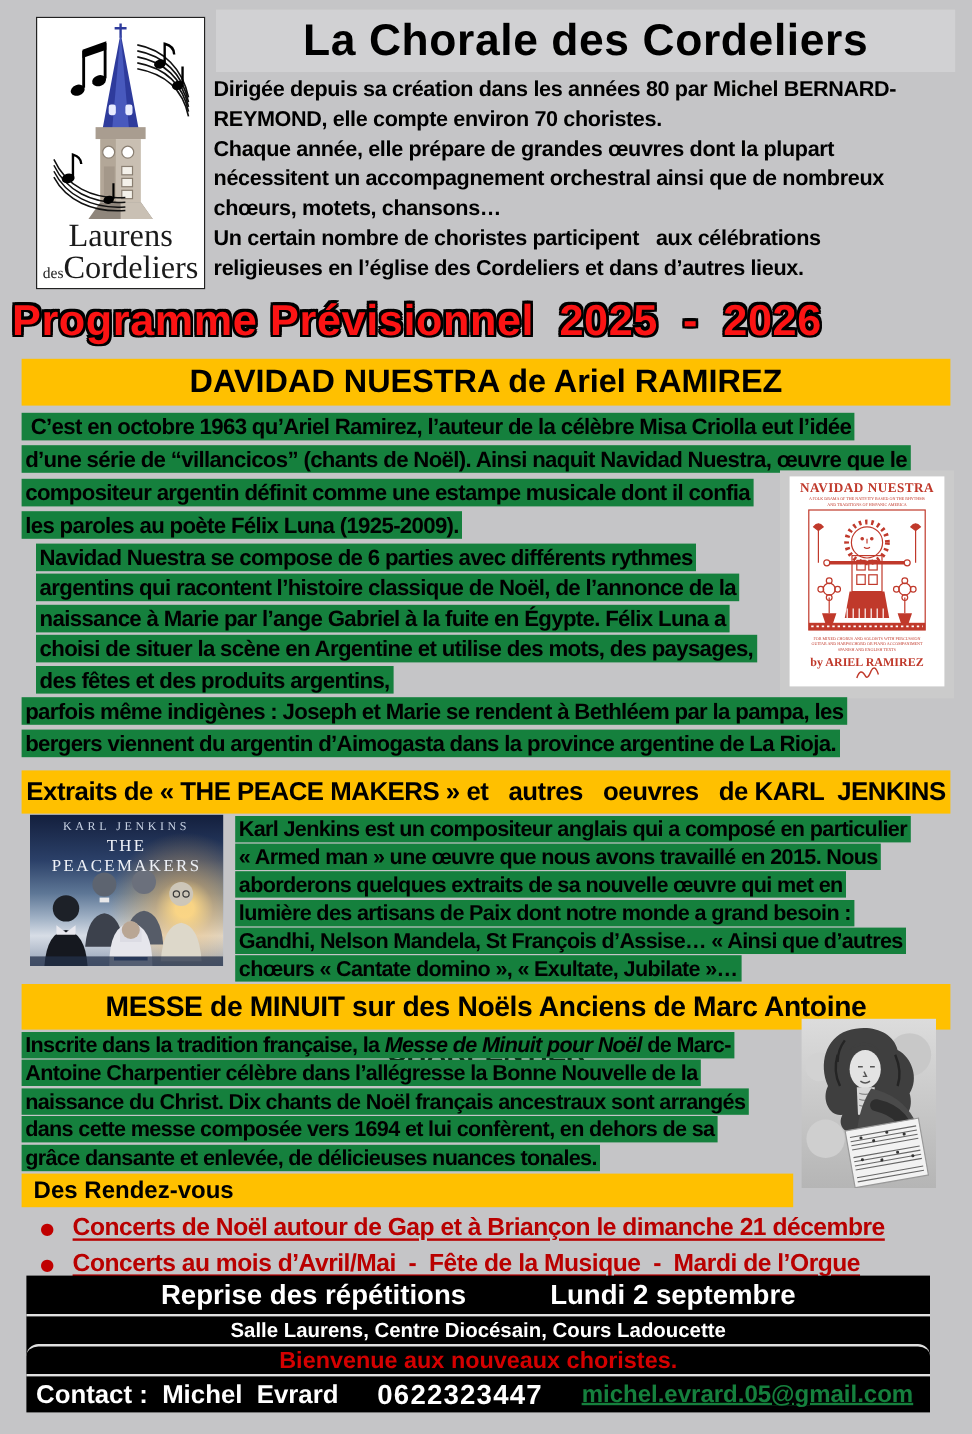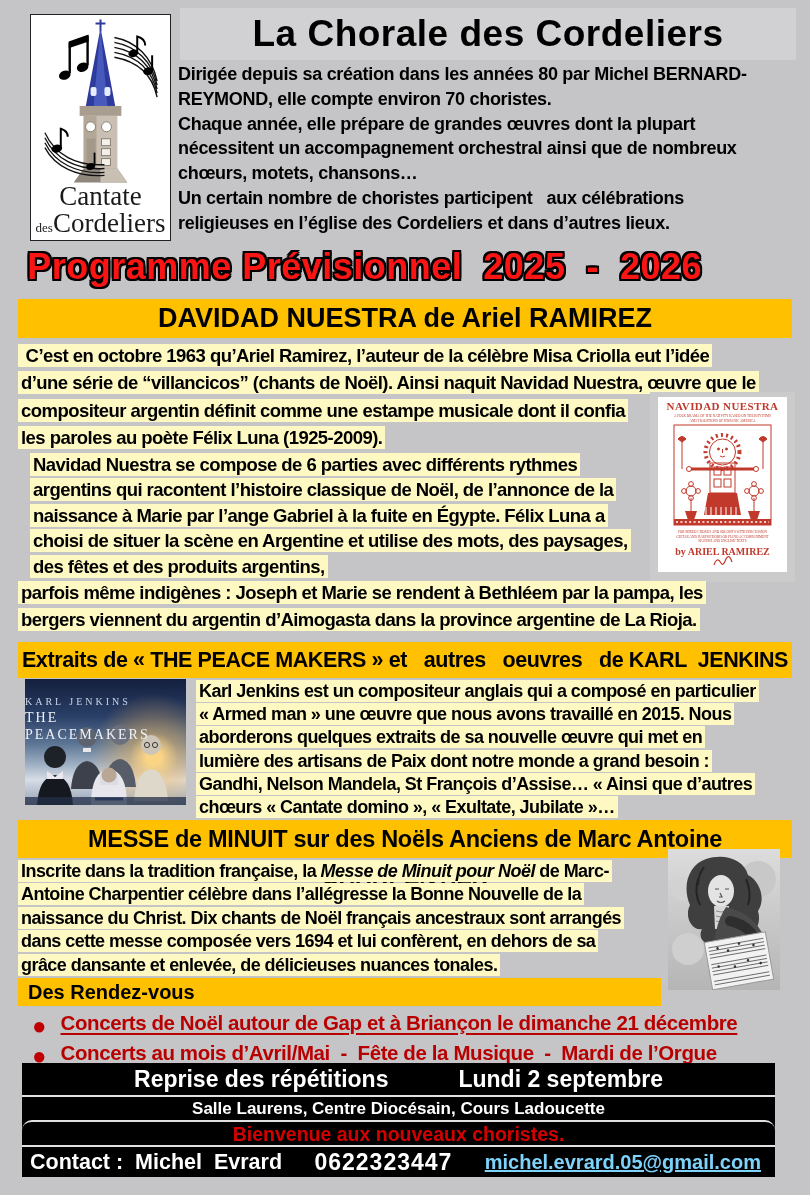--- a/index.html
+++ b/index.html
@@ -19,53 +19,53 @@
   .logo-text .l1{font-size:27px;}
   .logo-text .l2{font-size:27px;}
   .logo-text .des{font-size:13px;vertical-align:baseline;}
 
   
   #main-title{left:180px;top:8px;width:616px;height:52px;line-height:52px;text-align:center;
     font-size:37px;font-weight:bold;letter-spacing:.5px;background:rgba(255,255,255,.22);}
   #intro{left:178px;top:62px;width:620px;font-size:18px;font-weight:bold;letter-spacing:-.3px;
     line-height:24.8px;white-space:pre-wrap;}
 
-  #program-title{left:0;top:246px;width:702px;text-align:right;
+  #program-title{left:0;top:246px;width:810px;text-align:left;
     font-size:36px;font-weight:800;letter-spacing:.5px;white-space:pre;
     color:#fb1414;
     text-shadow:-2px -2px 0 #000,2px -2px 0 #000,-2px 2px 0 #000,2px 2px 0 #000,
                 -2px 0 0 #000,2px 0 0 #000,0 -2px 0 #000,0 2px 0 #000;padding-left:10px;}
 
   
   .banner{left:18px;width:774px;background:#FFC000;color:#000;font-weight:bold;text-align:center;}
   #banner-navidad{top:299px;height:39px;line-height:39px;font-size:27px;}
   #banner-jenkins{top:642px;height:36px;line-height:36px;font-size:21.5px;letter-spacing:-.4px;white-space:pre;}
   #banner-messe{top:820px;height:38px;line-height:38px;font-size:23.5px;letter-spacing:-.3px;}
   #banner-rdv{top:978px;height:28px;line-height:28px;width:643px;text-align:left;padding-left:10px;font-size:20px;}
 
   
   .bodytext{font-weight:bold;font-size:18.5px;letter-spacing:-.55px;}
-  .strip{background:#fef9c3;white-space:pre-wrap;padding:1px 3px;
+  .strip{background:#15803d;white-space:pre-wrap;padding:1px 3px;
     -webkit-box-decoration-break:clone;box-decoration-break:clone;}
   #para-a{left:18px;top:342px;width:780px;line-height:27.4px;}
   #para-b{left:18px;top:452px;width:640px;line-height:25.4px;padding-left:12px;}
   #para-c{left:18px;top:579px;width:780px;line-height:27px;}
   #jenkins-text{left:196px;top:680px;width:598px;line-height:23.2px;font-size:18px;}
   #charp-text{left:18px;top:860px;width:650px;line-height:23.4px;font-size:18px;}
   .ital{font-style:italic;}
 
   
   #navidad-cover{left:650px;top:392px;width:145px;height:190px;background:#cbcbcb;padding:5px 8px 10px 8px;}
   #navidad-cover .inner{width:100%;height:100%;background:#fff;}
   #jenkins-cover{left:25px;top:679px;width:161px;height:126px;overflow:hidden;
     background:linear-gradient(180deg,#131f3d 0%,#2b4068 30%,#5e7796 52%,#9fb0c4 68%,#d7dde6 80%,#93a0b4 100%);}
   #jenkins-sun{position:absolute;inset:0;
     background:radial-gradient(circle at 80% 62%, rgba(255,215,130,.95) 0 5%, rgba(255,190,90,.45) 16%, rgba(255,190,90,0) 42%);}
-  #jenkins-titles{position:absolute;top:5px;left:0;width:100%;text-align:left;
-    font-family:"Liberation Serif",serif;color:#eef1f7;line-height:1.25;margin-top:12px;}
+  #jenkins-titles{position:absolute;top:5px;left:0;width:100%;text-align:center;
+    font-family:"Liberation Serif",serif;color:#eef1f7;line-height:1.25;}
   #jenkins-titles .t1{font-size:10px;letter-spacing:3px;color:#c9d3e4;}
   #jenkins-titles .t2{font-size:14px;letter-spacing:2px;}
   #charp-img{left:668px;top:849px;width:112px;height:141px;background:linear-gradient(#dcdcdc,#b5b5b5);}
 
   
   #bullets{left:22px;top:1008px;width:770px;}
   .bullet-row{height:30px;line-height:30px;white-space:pre;}
   .dot{color:#c00000;font-size:24px;margin:0 14px 0 10px;vertical-align:middle;}
   .bullet-label{color:#b90000;font-weight:bold;font-size:20.5px;letter-spacing:-.4px;
     text-decoration:underline;text-decoration-thickness:2px;text-underline-offset:3px;}
@@ -76,21 +76,21 @@
   #frow1{height:32px;display:flex;justify-content:center;align-items:center;gap:70px;
     font-size:23px;font-weight:bold;}
   #frow2{height:25px;line-height:24px;text-align:center;font-size:17px;font-weight:bold;
     border-top:2px solid #e0e0e0;}
   #frow3{height:25px;line-height:24px;text-align:center;font-size:19.5px;font-weight:bold;color:#d40000;
     border-top:2px solid #e0e0e0;border-radius:10px;}
   #frow4{height:32px;display:flex;align-items:center;justify-content:space-between;
     padding:0 14px 0 8px;border-top:2px solid #e0e0e0;font-weight:bold;text-align:right;}
   #contact-label{font-size:21.5px;white-space:pre;}
   #contact-phone{font-size:23px;font-weight:600;letter-spacing:1px;}
-  #contact-email{font-size:20px;color:#7dd3fc;text-decoration:underline;font-weight:bold;}
+  #contact-email{font-size:20px;color:#15803d;text-decoration:underline;font-weight:bold;}
 </style>
 </head>
 <body>
 
 <div class="abs" id="logo-box">
   <svg width="139" height="170" viewBox="0 0 140 170">
 
     <path d="M70 4 v12 M65 8 h10" stroke="#2e3b9c" stroke-width="2" fill="none"></path>
 
     <polygon points="70,12 55,92 85,92" fill="#2e3b9c"></polygon>
@@ -136,21 +136,21 @@
     <path d="M107,37 v-16 q8,2 8,9" stroke="#000" stroke-width="2" fill="none"></path>
     <ellipse cx="118" cy="56" rx="5" ry="3.8" fill="#000" transform="rotate(-15 118 56)"></ellipse>
     <path d="M122,55 v-15" stroke="#000" stroke-width="2" fill="none"></path>
 
     <ellipse cx="26" cy="134" rx="5.5" ry="4" fill="#000" transform="rotate(-15 26 134)"></ellipse>
     <path d="M30,132 v-18 q7,2 7,8" stroke="#000" stroke-width="2" fill="none"></path>
     <ellipse cx="60" cy="152" rx="4.5" ry="3.4" fill="#000" transform="rotate(-15 60 152)"></ellipse>
     <path d="M64,151 v-13" stroke="#000" stroke-width="1.8" fill="none"></path>
   </svg>
   <div class="logo-text">
-    <div class="l1">Cantate</div>
+    <div class="l1">Laurens</div>
     <div class="l2"><span class="des">des</span><span>Cordeliers</span></div>
   </div>
 </div>
 
 <div class="abs" id="main-title">La Chorale des Cordeliers</div>
 
 <div class="abs" id="intro">Dirigée depuis sa création dans les années 80 par Michel BERNARD-
 REYMOND, elle compte environ 70 choristes.
 Chaque année, elle prépare de grandes œuvres dont la plupart
 nécessitent un accompagnement orchestral ainsi que de nombreux

